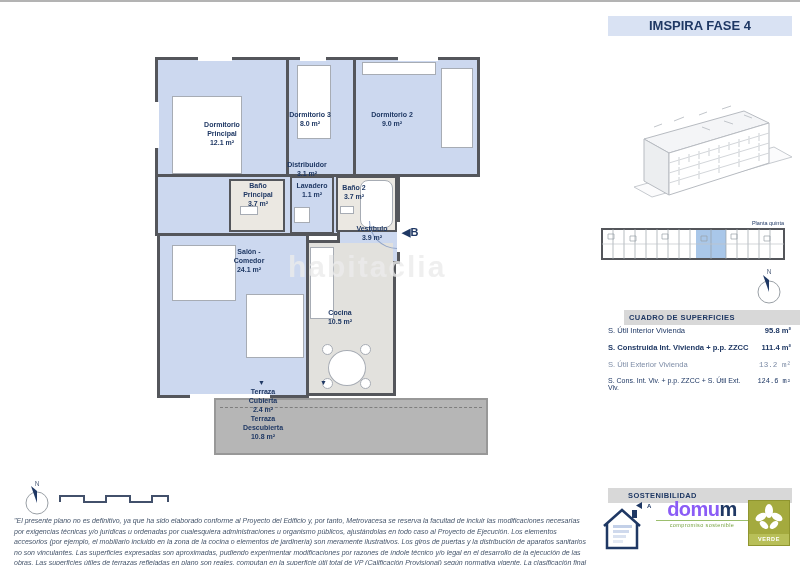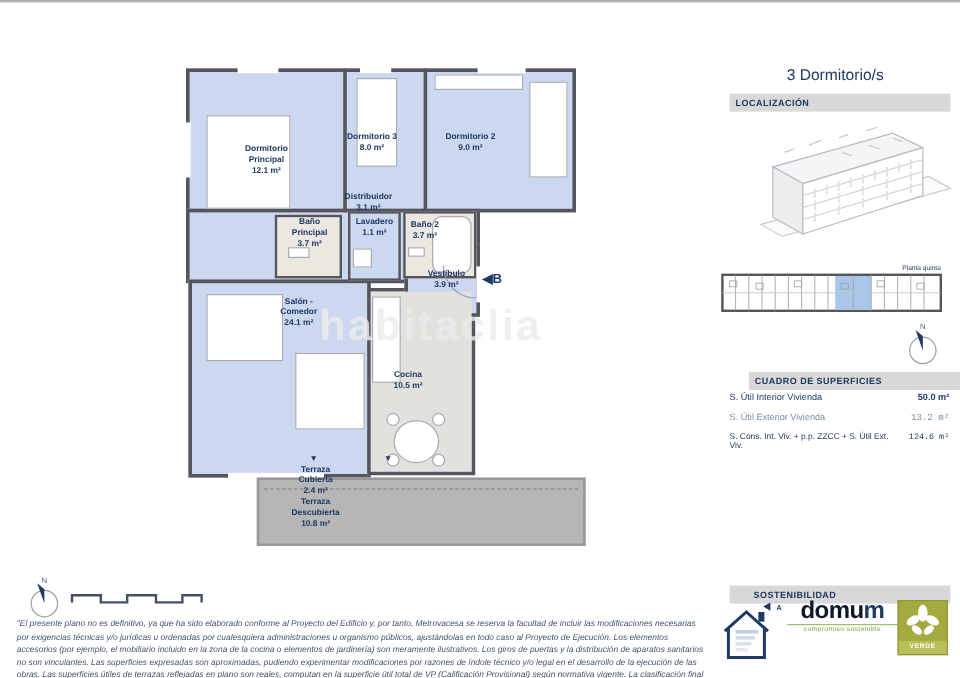--- a/index.html
+++ b/index.html
@@ -26,21 +26,21 @@
     color:#1f3864; font-size:7.6px; padding:4px 1px 4px 0;gap:12px; }
   .srow .sval { font-weight:bold; white-space:nowrap; }
   .srow.r1 { font-weight:bold; }
   .srow.r2 { color:#7d8ca6;text-align:right; }
   .srow.r2 .sval, .srow.r3 .sval { font-weight:normal;font-family:Liberation Mono, monospace; }
   .srow.r3 { font-size:7px; }
 
   
   .domum { position:absolute; left:656px; top:497px; width:92px; text-align:center; }
   .domum .word { font-size:20px; font-weight:bold; letter-spacing:-0.5px; line-height:1; }
-  .domum .g { color:#0f172a; }
+  .domum .g { color:#8b5cf6; }
   .domum .b { color:#1f3864; }
   .domum .tag { font-size:5.5px; color:#76a240; border-top:1px solid #9cbf6e;
     margin-top:1px; padding-top:1px; letter-spacing:.4px; }
   .metrovacesa { position:absolute; left:650px; top:523px; width:146px; text-align:center;
     font-size:22px; font-weight:bold; color:#2a52a2; letter-spacing:-0.5px; }
   .verde-badge { position:absolute; left:748px; top:498px; width:42px; height:46px;
     background:#a4aa3e; border:1px solid #8f952f; }
   .verde-badge .band { position:absolute; left:0; bottom:0; width:100%; height:11px;
     background:#b8bf58; color:#fff; font-size:5.5px; font-weight:bold; text-align:center;
     line-height:11px; letter-spacing:.6px; }
@@ -60,21 +60,21 @@
   .terrace { position:absolute; left:214px; top:396px; width:274px; height:57px;
     background:#b6b6b6; border:2px solid #989898; }
   .terrace-dash { position:absolute; left:220px; top:405px; width:262px; height:0;
     border-top:1px dashed #7e7e7e; z-index:5; }
   .t-arrow { position:absolute; color:#1f3864; font-size:7px; z-index:30; }
   .entrance { position:absolute; left:402px; top:224px; color:#1f3864;
     font-size:11px; font-weight:bold; z-index:30; letter-spacing:0; }
   .door-arc { position:absolute; left:369px; top:219px; width:28px; height:28px;
     border-left:1px solid #8fa3c8; border-bottom:1px solid #8fa3c8;
     border-radius:0 0 0 100%; z-index:6; }
-  .watermark { position:absolute; left:266px; top:248px; font-size:36px; font-weight:bold;
+  .watermark { position:absolute; left:288px; top:248px; font-size:30px; font-weight:bold;
     color:#ececec; opacity:.8; letter-spacing:2px; z-index:40; pointer-events:none; }
 
   
   .disclaimer { position:absolute; left:14px; top:514px; width:574px; font-size:7px;
     font-style:italic; color:#44546a; line-height:1.5; }
 
   svg text { font-family:"Liberation Sans", sans-serif; }
 </style>
 </head>
 <body>
@@ -158,23 +158,22 @@
     <span class="t-arrow" style="left:258px;top:377px;">▼</span>
     <span class="t-arrow" style="left:320px;top:377px;">▼</span>
 
     <div class="entrance">
       <span>◀</span><span>B</span>
     </div>
 
     <div class="watermark">habitaclia</div>
   </div>
 
-  <div class="type-label">3 Dormitorio/s</div>
-
-  <div class="sec-header loc-header">LOCALIZACIÓN</div>
+  <div class="title-bar">IMSPIRA FASE 4</div>
+
 
   <svg style="position:absolute;left:604px;top:93px;" width="190" height="118">
     <polygon points="30,92 170,52 188,62 48,102" fill="#fbfbfc" stroke="#c6cacf" stroke-width="1"></polygon>
     <polygon points="40,44 140,16 165,28 65,58" fill="#f4f5f7" stroke="#b7bbc1" stroke-width="1"></polygon>
     <polygon points="40,44 65,58 65,100 40,86" fill="#eceef0" stroke="#b7bbc1" stroke-width="1"></polygon>
     <polygon points="65,58 165,28 165,68 65,100" fill="#ffffff" stroke="#b7bbc1" stroke-width="1"></polygon>
     <path d="M65,68 L165,38 M65,78 L165,48 M65,88 L165,58" stroke="#d3d6da" stroke-width="1" fill="none"></path>
     <path d="M75,62 v8 M85,59 v8 M95,56 v8 M105,53 v8 M115,50 v8 M125,47 v8 M135,44 v8 M145,41 v8 M155,38 v8 M75,72 v8 M95,66 v8 M115,60 v8 M135,54 v8 M155,48 v8 M75,82 v8 M95,76 v8 M115,70 v8 M135,64 v8 M155,58 v8" stroke="#dcdfe2" stroke-width="1.4"></path>
     <path d="M50,32 l8,-3 M70,26 l10,-4 M95,20 l8,-3 M118,14 l9,-3 M140,20 l8,3 M120,26 l9,3 M98,32 l8,3" stroke="#c2c6cb" stroke-width="1"></path>
   </svg>
@@ -192,21 +191,25 @@
     <text x="17" y="10" text-anchor="middle" font-size="6.5" fill="#55647f">N</text>
     <circle cx="17" cy="28" r="11" fill="none" stroke="#9aa0a6" stroke-width="1"></circle>
     <polygon points="17,28 11,11 17,16" fill="#1f3864"></polygon>
   </svg>
 
   <div class="sec-header sup-header">CUADRO DE SUPERFICIES</div>
 
   <div class="sup-table">
     <div class="srow r0">
       <span>S. Útil Interior Vivienda</span>
-      <span class="sval">50.0 m²</span>
+      <span class="sval">95.8 m²</span>
+    </div>
+    <div class="srow r1">
+      <span>S. Construida Int. Vivienda + p.p. ZZCC</span>
+      <span class="sval">111.4 m²</span>
     </div>
     <div class="srow r2">
       <span>S. Útil Exterior Vivienda</span>
       <span class="sval">13.2 m²</span>
     </div>
     <div class="srow r3">
       <span>S. Cons. Int. Viv. + p.p. ZZCC + S. Útil Ext. Viv.</span>
       <span class="sval">124.6 m²</span>
     </div>
   </div>

